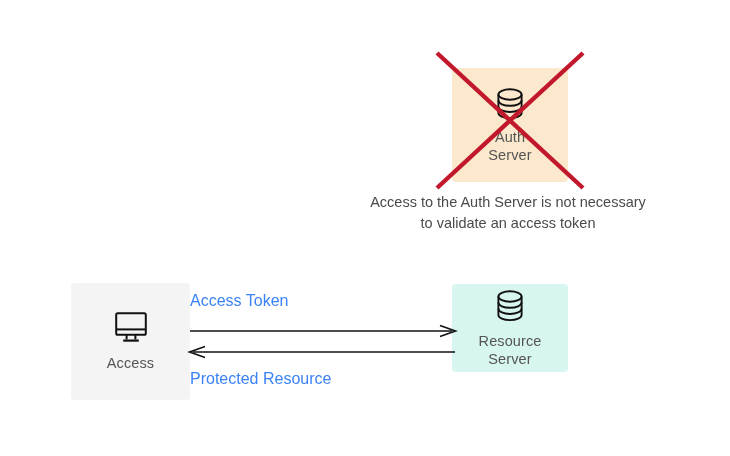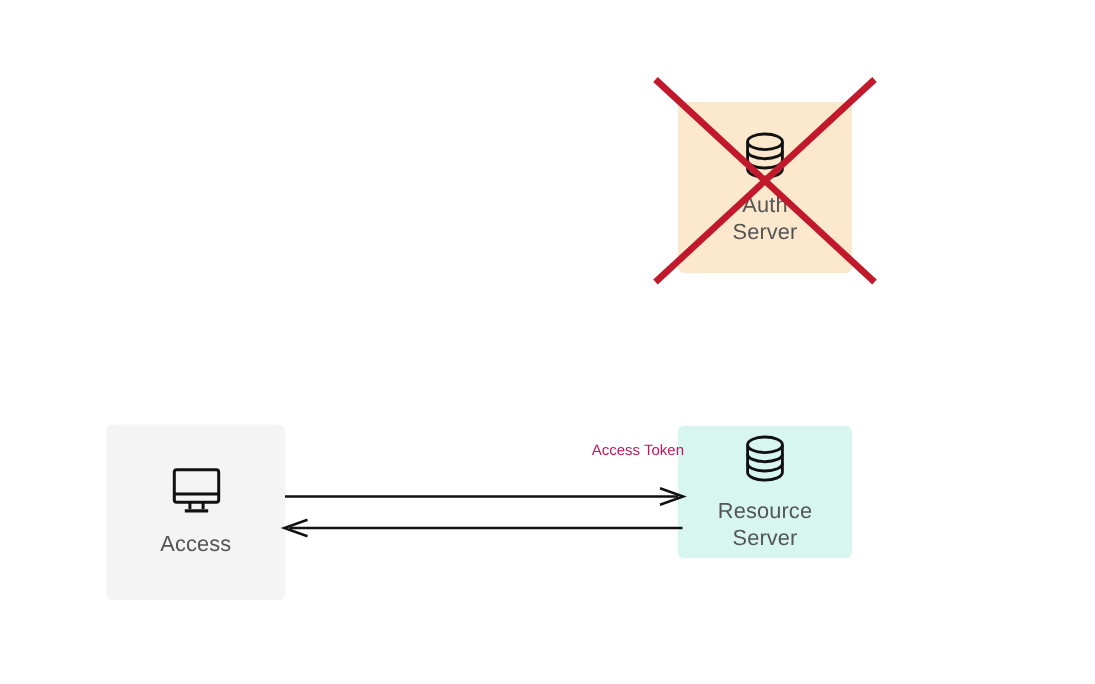--- a/index.html
+++ b/index.html
@@ -101,24 +101,24 @@
     position: absolute;
     left: 0;
     top: 0;
     width: 730px;
     height: 456px;
     pointer-events: none;
   }
 
   .edge-label {
     position: absolute;
-    font-size: 10px;
+    font-size: 16px;
     line-height: 17px;
-    color: #be185d;
-    text-align: right;
+    color: #3b82f6;
+    text-align: left;
     white-space: nowrap;
   }
   #access-token-label {
     left: 190px;
     top: 292px;
     width: 266px;
   }
   #protected-resource-label {
     left: 190px;
     top: 370px;
@@ -145,20 +145,22 @@
 Server</span>
   </div>
 
   <svg id="strike-through-x" viewBox="0 0 160 149" aria-hidden="true">
     <g stroke="#c2182b" stroke-width="4.4" stroke-linecap="butt">
       <line x1="7" y1="7" x2="153" y2="142"></line>
       <line x1="153" y1="7" x2="7" y2="142"></line>
     </g>
   </svg>
 
+  <div id="auth-caption">Access to the Auth Server is not necessary
+to validate an access token</div>
 
   <div class="node" id="client-node">
     <span class="node-icon">
       <svg width="34" height="32" viewBox="0 0 34 32" aria-hidden="true">
         <g fill="none" stroke="#111111" stroke-width="2">
           <rect x="2.2" y="2.2" width="29.6" height="21.6" rx="1.6"></rect>
           <line x1="2.2" y1="18.4" x2="31.8" y2="18.4"></line>
           <path d="M12.6 23.8 v4.6 M21.4 23.8 v4.6"></path>
           <line x1="9.2" y1="29.6" x2="24.8" y2="29.6" stroke-width="2.2"></line>
         </g>
@@ -187,14 +189,15 @@
 
       <line x1="190" y1="331" x2="452" y2="331"></line>
       <path d="M440 325.5 L455.5 331 L440 336.5" stroke-width="1.6" stroke-linejoin="miter"></path>
 
       <line x1="455" y1="352" x2="193" y2="352"></line>
       <path d="M205 346.5 L189.5 352 L205 357.5" stroke-width="1.6" stroke-linejoin="miter"></path>
     </g>
   </svg>
 
   <div class="edge-label" id="access-token-label">Access Token</div>
+  <div class="edge-label" id="protected-resource-label">Protected Resource</div>
 
 </div>
 
 </body></html>

